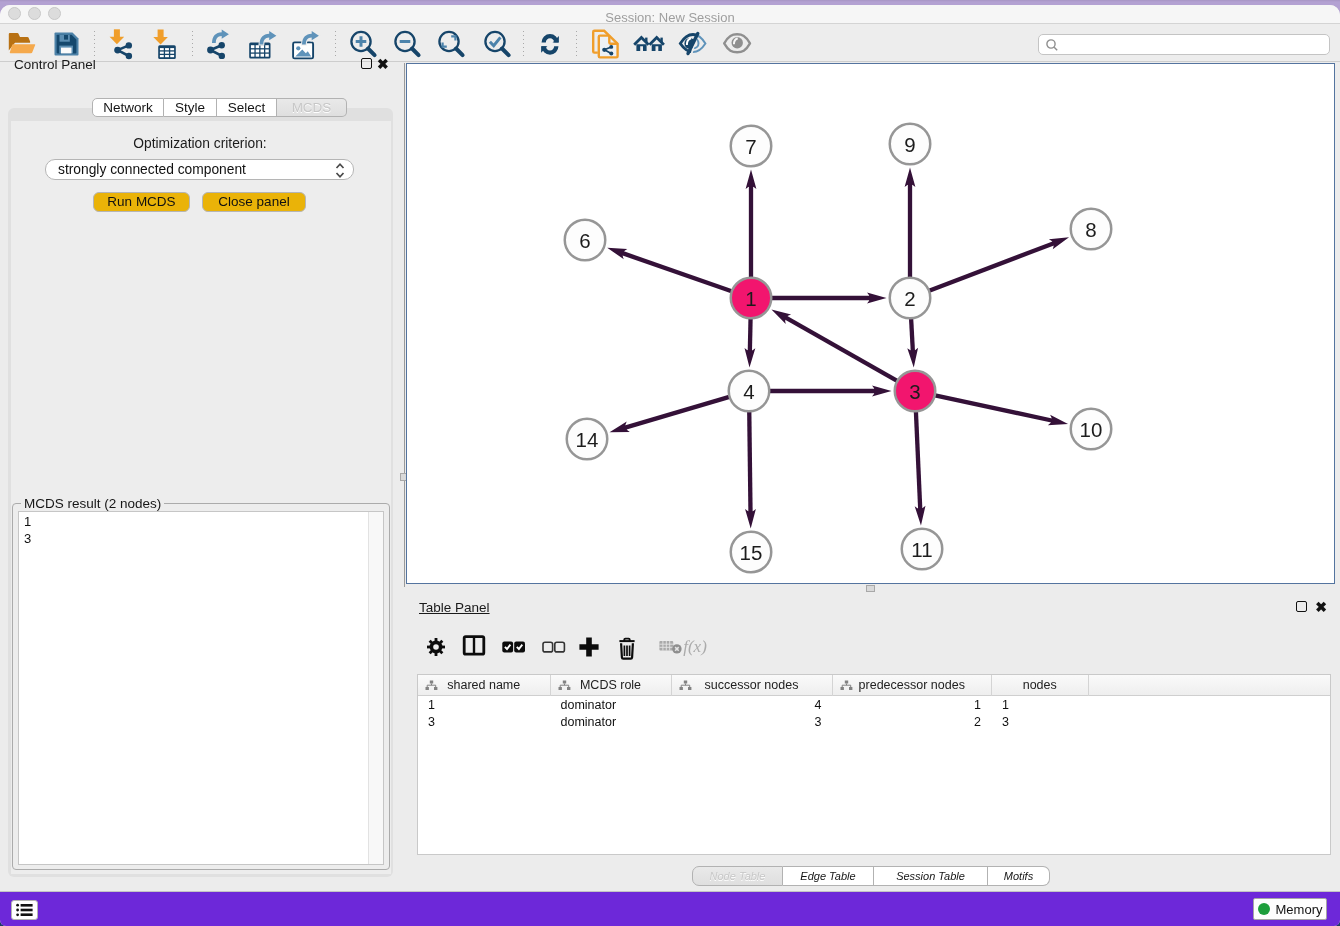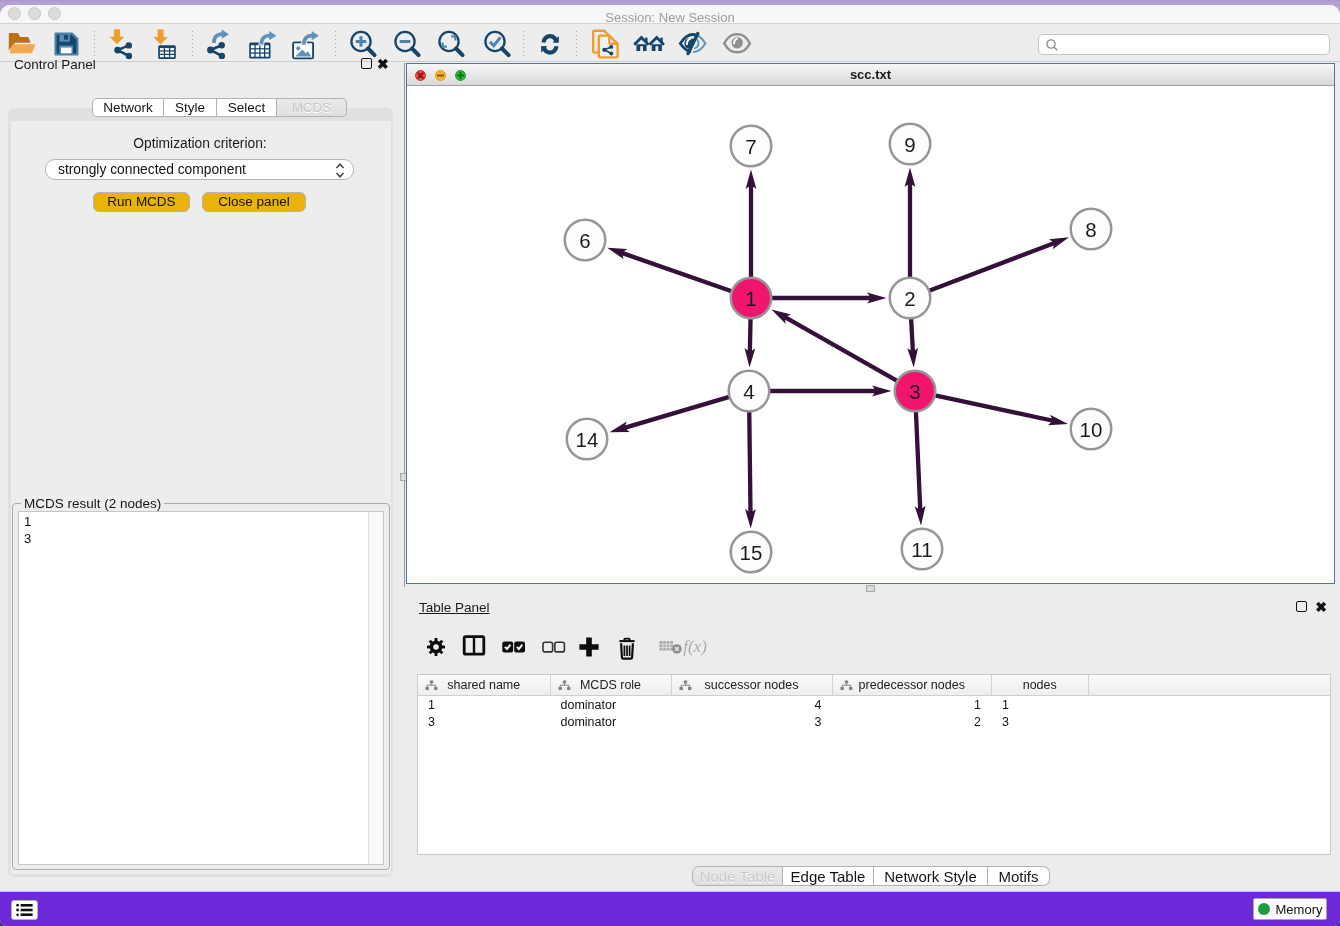--- a/index.html
+++ b/index.html
@@ -92,22 +92,22 @@
   .dtable { position:absolute; left:417px; top:669px; width:914px; height:181px;
     background:#fff; border:1px solid #c9c9c9; font-size:12.5px; }
   .dt-headrow { position:absolute; left:0; top:0; right:0; height:21px;
     background:linear-gradient(180deg,#fafafa,#eeeeee); border-bottom:1px solid #cfcfcf; }
   .dt-hcell { position:absolute; top:0; height:21px; line-height:21px; text-align:center;
     color:#222; border-right:1px solid #d4d4d4; }
   .dt-hcell svg { position:absolute; left:7px; top:5px; }
   .dt-cell { position:absolute; height:16.5px; line-height:16.5px; color:#111; }
   
   .bt-tabs { position:absolute; top:861px; left:692px; height:20px; display:flex; z-index:2; }
-  .bt-tab { border:1px solid #b2b2b2; border-left:none; background:#fff; font-size:15px;
-    color:#141414; display:flex; align-items:center; justify-content:center; }
+  .bt-tab { border:1px solid #b2b2b2; border-left:none; background:#fff; font-size:11px;
+    color:#141414; display:flex; align-items:center; justify-content:center;font-style:italic; }
   .bt-tab:first-child { border-left:1px solid #b2b2b2; border-radius:7px 0 0 7px; }
   .bt-tab.last { border-radius:0 7px 7px 0; }
   .bt-tab.selected { background:linear-gradient(180deg,#e9e9e9,#dfdfdf); color:#c7c7c7;
     text-shadow:0 1px 0 #ffffff; }
   
   .statusbar { position:absolute; left:0; right:0; bottom:0; height:35px;
     background:#6d28d9; border-top:1px solid #c4c4c4; }
   .list-btn { position:absolute; left:11px; top:8px; width:27px; height:20px; background:#fff;
     border:1px solid #b4b4b4; border-radius:3px; display:flex; align-items:center; justify-content:center; }
   .memory-btn { position:absolute; right:13px; top:6px; width:74px; height:22px; background:#fdfdfd;
@@ -359,38 +359,20 @@
 3</div>
       <div class="result-scroll"></div>
     </div>
   </div>
 
   <div class="vsplit"></div>
   <div class="vsplit-handle"></div>
   <div class="hsplit-handle"></div>
 
   <div class="netframe">
-    <div class="net-titlebar">
-      <span class="traffic" style="left:8px;  background:#ee4b40; border:1px solid #ce3126;">
-        <svg width="9" height="9" viewBox="0 0 9 9" style="position:absolute;left:0;top:0">
-          <path d="M2.2 2.2 L6.8 6.8 M6.8 2.2 L2.2 6.8" stroke="#7e120c" stroke-width="1.8" stroke-linecap="round"></path>
-        </svg>
-      </span>
-      <span class="traffic" style="left:28px; background:#f6b42e; border:1px solid #dd9a1c;">
-        <svg width="9" height="9" viewBox="0 0 9 9" style="position:absolute;left:0;top:0">
-          <path d="M1.8 4.5 L7.2 4.5" stroke="#845807" stroke-width="1.9" stroke-linecap="round"></path>
-        </svg>
-      </span>
-      <span class="traffic" style="left:48px; background:#2dbb3c; border:1px solid #1ea42c;">
-        <svg width="9" height="9" viewBox="0 0 9 9" style="position:absolute;left:0;top:0">
-          <path d="M4.5 1.5 L4.5 7.5 M1.5 4.5 L7.5 4.5" stroke="#0d6b18" stroke-width="1.9" stroke-linecap="round"></path>
-        </svg>
-      </span>
-      <span class="net-title">scc.txt</span>
-    </div>
     <div class="net-canvas">
       <svg id="graph-svg" width="927" height="497">
           <g>
             <line x1="344" y1="191.5" x2="344" y2="99" stroke="#341138" stroke-width="4.3"></line>
             <path d="M344,83.5 L349.4,103 Q344,97.5 338.6,103 Z" fill="#341138"></path>
           </g>
           <g>
             <line x1="324.64727138653194" y1="205.23820325553524" x2="214.81738614269537" y2="166.86390600166465" stroke="#341138" stroke-width="4.3"></line>
             <path d="M200.18483523982925,161.75132797536202 L220.37468452679204,163.08548904874422 Q213.40133282951476,166.369140386216 216.8123720955618,173.28107290364446 Z" fill="#341138"></path>
           </g>
@@ -571,21 +553,21 @@
         <div class="dt-cell" style="top: 38.5px; left: 142.5px;">dominator</div>
         <div class="dt-cell" style="top: 38.5px; left: 253.5px; width: 150px; text-align: right;">3</div>
         <div class="dt-cell" style="top: 38.5px; left: 414.5px; width: 148.5px; text-align: right;">2</div>
         <div class="dt-cell" style="top: 38.5px; left: 584px;">3</div>
       </div>
   </div>
 
   <div class="bt-tabs">
     <div class="bt-tab selected" style="width:91px">Node Table</div>
     <div class="bt-tab" style="width:91px">Edge Table</div>
-    <div class="bt-tab" style="width:114px">Network Style</div>
+    <div class="bt-tab" style="width:114px">Session Table</div>
     <div class="bt-tab last" style="width:62px">Motifs</div>
   </div>
 
   <div class="statusbar">
     <div class="list-btn">
       <svg width="17" height="14" viewBox="0 0 17 14">
         <circle cx="1.6" cy="2.2" r="1.4" fill="#111"></circle>
         <circle cx="1.6" cy="7" r="1.4" fill="#111"></circle>
         <circle cx="1.6" cy="11.8" r="1.4" fill="#111"></circle>
         <rect x="4.6" y="1" width="12" height="2.6" fill="#111"></rect>

